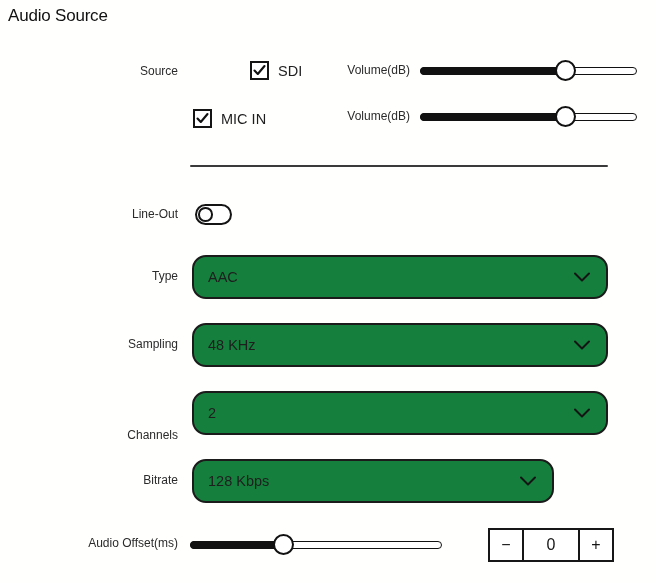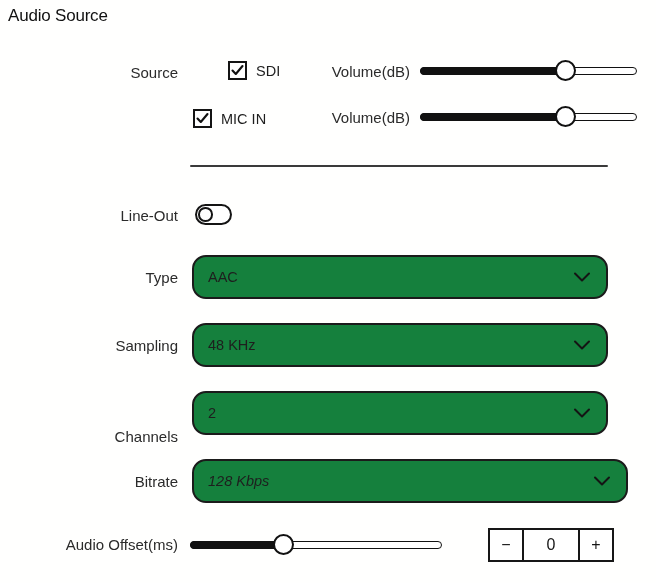--- a/index.html
+++ b/index.html
@@ -25,21 +25,21 @@
     font-weight: normal;
     letter-spacing: -0.2px;
     color: #111111;
   }
 
   
   .row-label {
     position: absolute;
     width: 170px;
     text-align: right;
-    font-size: 15px;
+    font-size: 12px;
     color: #2b2b2b;
     white-space: nowrap;
   }
 
   
   .cb-wrap {
     position: absolute;
     display: flex;
     align-items: center;
     gap: 9px;
@@ -176,21 +176,21 @@
   .st-value { width: 54px; font-size: 14.5px; }
   .st-plus  { width: 34px; border-left: 2.2px solid #171717; }
 </style>
 </head>
 <body>
 
 <div class="panel-title">Audio Source</div>
 
 <div class="row-label" style="left:8px; top:64px;">Source</div>
 
-<div class="cb-wrap" style="left:184px; top:61px;padding-left:44px;">
+<div class="cb-wrap" style="left:206px; top:61px;padding-left:44px;">
   <span class="cb-box">
     <svg width="13" height="13" viewBox="0 0 13 13">
       <polyline points="1.5,6.5 4.8,10 11.5,2" fill="none" stroke="#111111" stroke-width="2.1" stroke-linecap="round" stroke-linejoin="round"></polyline>
     </svg>
   </span>
   <span class="cb-text">SDI</span>
 </div>
 
 <div class="cb-wrap" style="left:193px; top:109px;">
   <span class="cb-box">
@@ -240,21 +240,21 @@
 
 <div class="row-label" style="left:8px; top:405px;margin-top:23px;">Channels</div>
 <div class="dropdown" style="left:192px; top:391px; width:416px;">
   <span class="value">2</span>
   <svg class="chev" viewBox="0 0 18 12">
     <polyline points="2,2.5 9,9.5 16,2.5" fill="none" stroke="#141414" stroke-width="2" stroke-linecap="round" stroke-linejoin="round"></polyline>
   </svg>
 </div>
 
 <div class="row-label" style="left:8px; top:473px;">Bitrate</div>
-<div class="dropdown" style="left:192px; top:459px; width:436px;font-style:italic;">
+<div class="dropdown" style="left:192px; top:459px; width:362px;">
   <span class="value">128 Kbps</span>
   <svg class="chev" viewBox="0 0 18 12">
     <polyline points="2,2.5 9,9.5 16,2.5" fill="none" stroke="#141414" stroke-width="2" stroke-linecap="round" stroke-linejoin="round"></polyline>
   </svg>
 </div>
 
 <div class="row-label" style="left:8px; top:536px;">Audio Offset(ms)</div>
 <div class="slider" style="left:190px; top:534px; width:252px;">
   <div class="track"></div>
   <div class="fill" style="width:37%;"></div>

